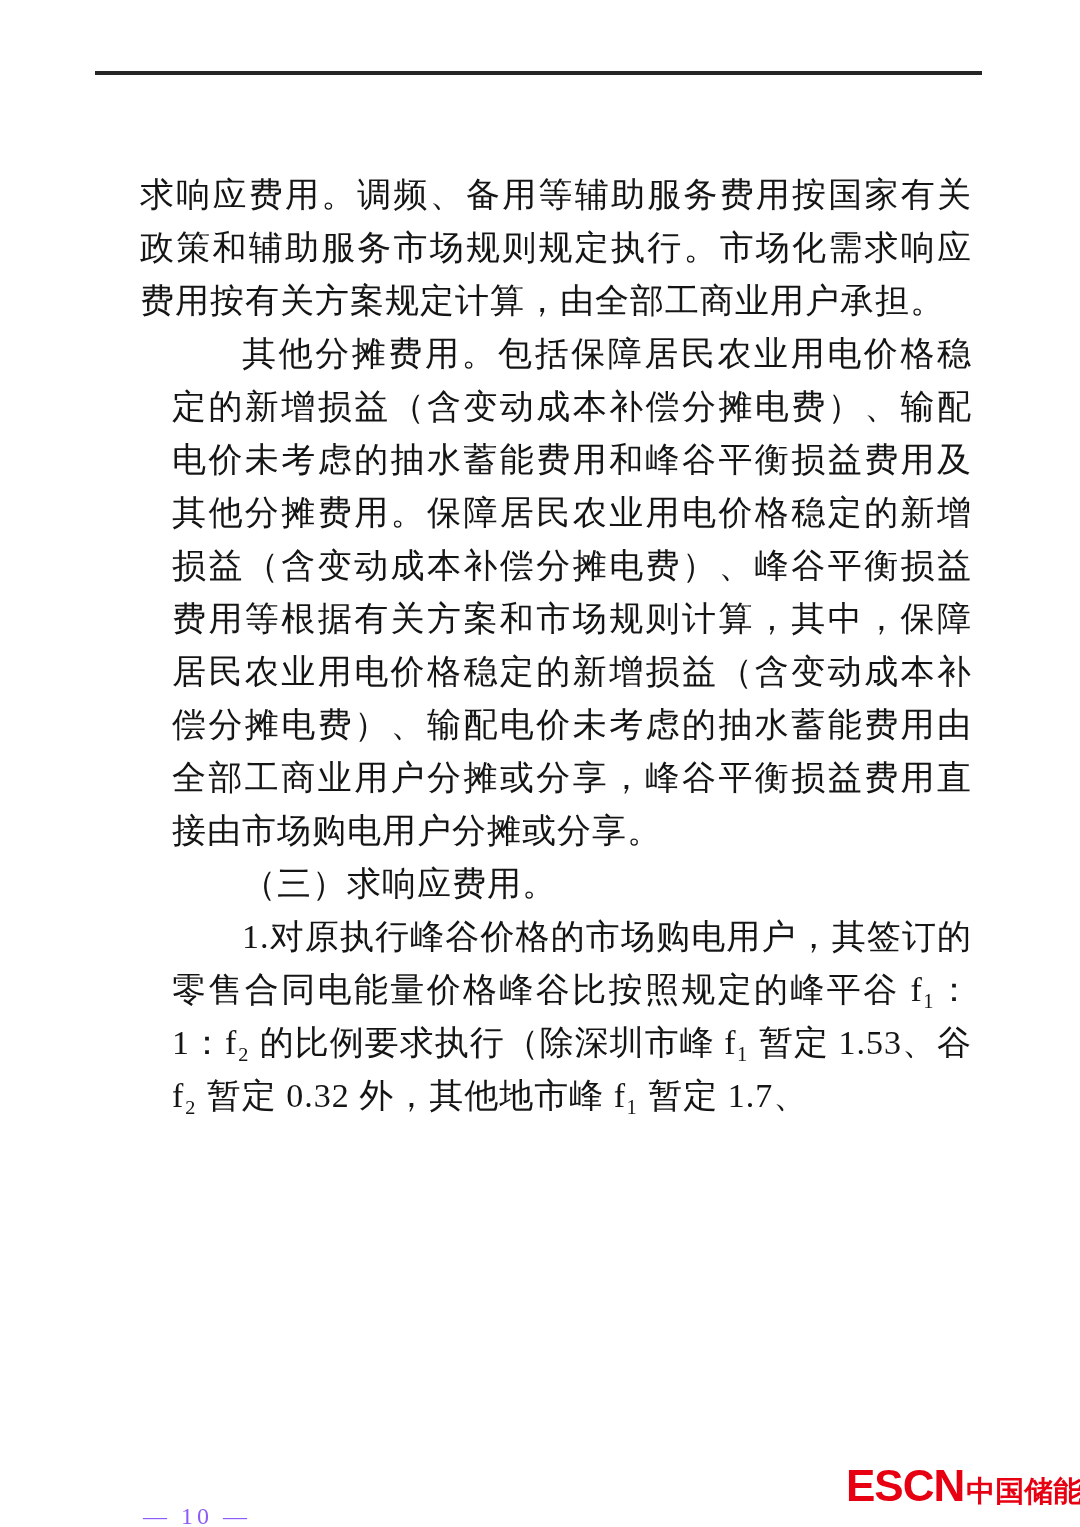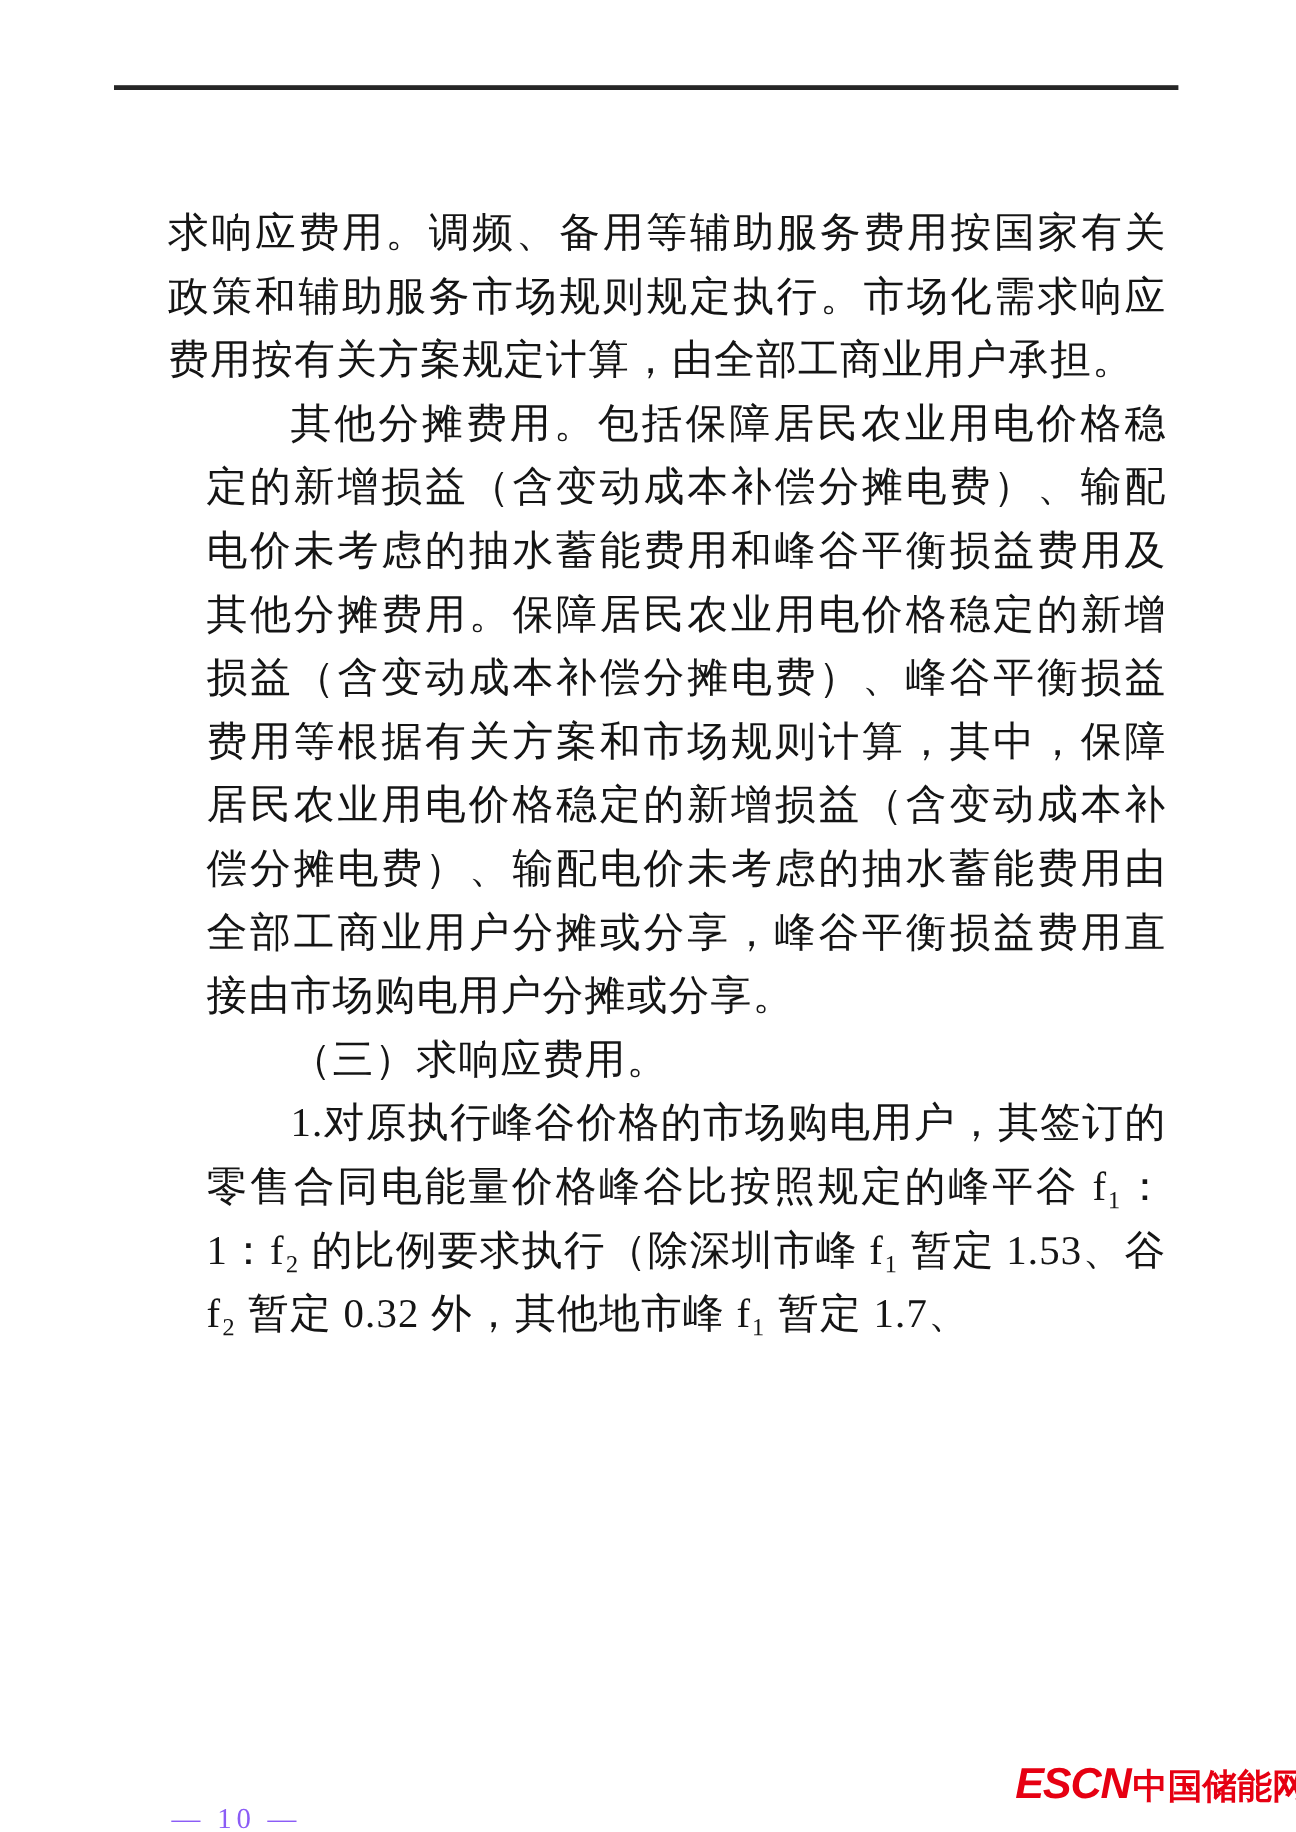--- a/index.html
+++ b/index.html
@@ -60,22 +60,21 @@
     position: absolute;
     left: 846px;
     top: 1466px;
     white-space: nowrap;
     font-family: "Liberation Sans", "DejaVu Sans", sans-serif;
     font-weight: 800;
     color: #e60012;
     line-height: 40px;
   }
   .logo .logo-latin {
-    font-size: 36px;
-    font-style: italic;
+    font-size: 44px;
     display: inline-block;
     margin-right: 2px;
     letter-spacing: -1px;
   }
   .logo .logo-chinese {
     font-size: 29px;
     letter-spacing: 0px;
   }
 </style>
 </head>

